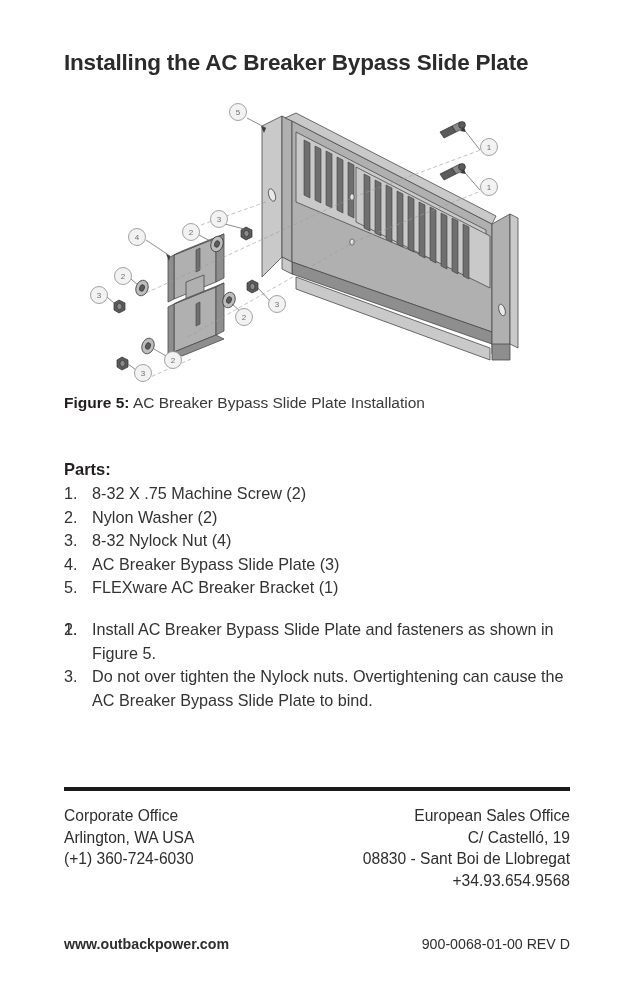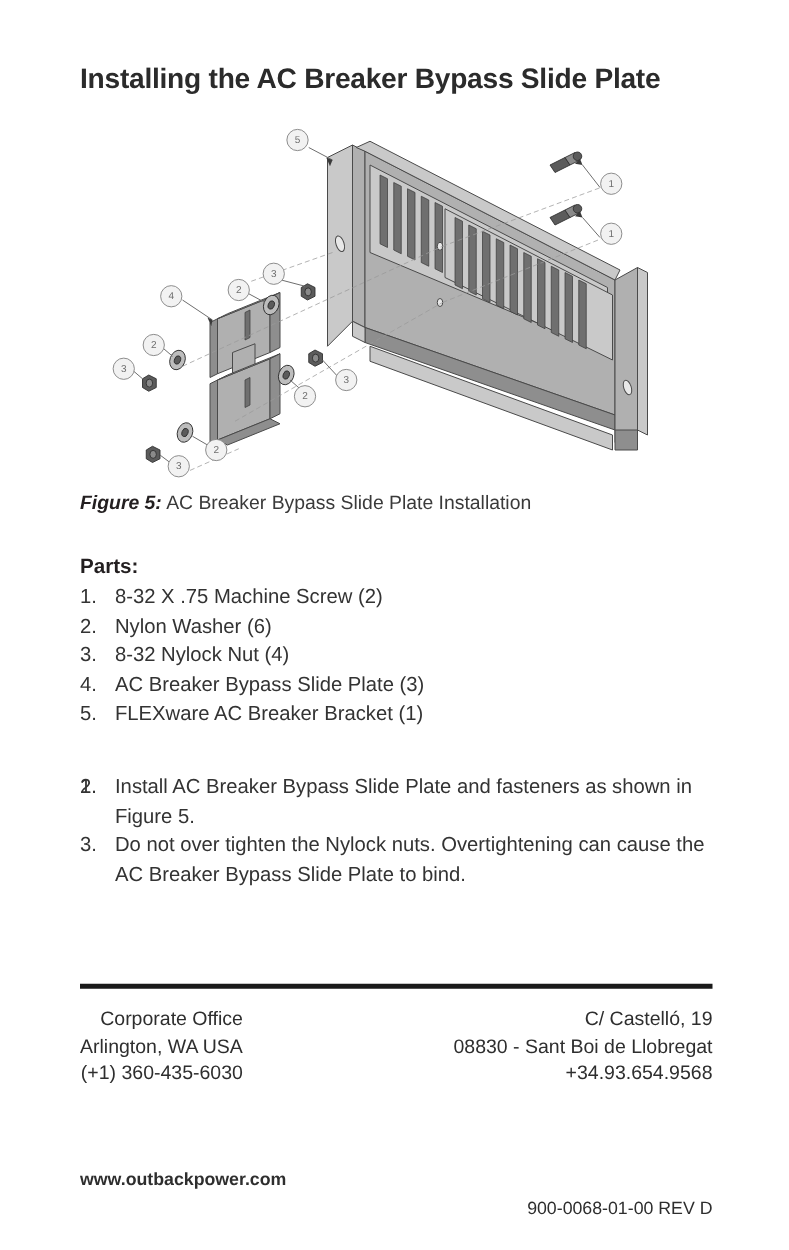--- a/index.html
+++ b/index.html
@@ -43,34 +43,33 @@
   .figure-wrap svg { display: block; }
   .figure-caption {
     position: absolute;
     left: 64px;
     top: 394px;
     font-size: 15.5px;
     color: #3a3a3a;
     white-space: nowrap;
   }
   .figure-caption .fig-label {
-    font-style: italic;
     font-weight: 700;
     color: #231f20;
   }
   .section {
     position: absolute;
     left: 64px;
     width: 520px;
   }
   .section-heading {
     font-size: 16.5px;
     font-weight: 700;
     color: #231f20;
-    margin: 0 0 3px 0;
+    margin: 16px 0 3px 0;
   }
   ol.numlist {
     list-style: none;
     margin: 0;
     padding: 0;
   }
   ol.numlist > li {
     position: relative;
     padding-left: 28px;
     font-size: 16.2px;
@@ -104,33 +103,33 @@
   }
   .footer-col {
     position: absolute;
     top: 0;
     font-size: 15.6px;
     line-height: 21.5px;
     color: #2e2e2e;
   }
   .footer-col.left { left: 0; text-align: left; }
   .footer-col.right { right: 0; text-align: right; }
-  .footer-col div { white-space: nowrap; text-align: right; }
+  .footer-col div { white-space: nowrap; }
   .footer-bottom {
     position: absolute;
     top: 131px;
     width: 100%;
     font-size: 14.2px;
     color: #2e2e2e;
   }
   .footer-bottom .fb-left {
     position: absolute; left: 0; white-space: nowrap; font-weight: bold;
   }
   .footer-bottom .fb-right {
-    position: absolute; right: 0; white-space: nowrap; margin-top: 23px;
+    position: absolute; right: 0; white-space: nowrap;
   }
   
   .bal-circle { fill: #f2f2f2; stroke: #8d8d8d; stroke-width: 0.8; }
   .bal-text {
     font-family: "Liberation Sans", sans-serif;
     font-size: 8px;
     fill: #6e6e6e;
     text-anchor: middle;
     dominant-baseline: central;
   }
@@ -358,44 +357,45 @@
 
   <div class="figure-caption">
     <span class="fig-label">Figure 5:</span>
     <span>AC Breaker Bypass Slide Plate Installation</span>
   </div>
 
   <div class="section" id="parts-section">
     <div class="section-heading">Parts:</div>
     <ol class="numlist" id="parts-list">
         <li><span class="num">1.</span><span>8-32 X .75 Machine Screw (2)</span></li>
-        <li><span class="num">2.</span><span>Nylon Washer (6)</span></li>
+        <li><span class="num">2.</span><span>Nylon Washer (2)</span></li>
         <li><span class="num">3.</span><span>8-32 Nylock Nut (4)</span></li>
         <li><span class="num">4.</span><span>AC Breaker Bypass Slide Plate (3)</span></li>
         <li><span class="num">5.</span><span>FLEXware AC Breaker Bracket (1)</span></li>
       </ol>
   </div>
 
   <div class="section" id="assemble-section">
     <ol class="numlist" id="assemble-list">
         <li><span class="num">1.</span></li>
         <li><span class="num">2.</span><span>Install AC Breaker Bypass Slide Plate and fasteners as shown in Figure 5.</span></li>
         <li><span class="num">3.</span><span>Do not over tighten the Nylock nuts. Overtightening can cause the AC Breaker Bypass Slide Plate to bind.</span></li>
       </ol>
   </div>
 
   <div class="footer-rule"></div>
 
   <div class="footer">
     <div class="footer-col left">
       <div>Corporate Office</div>
       <div>Arlington, WA USA</div>
-      <div>(+1) 360-435-6030</div>
+      <div>(+1) 360-724-6030</div>
     </div>
     <div class="footer-col right">
+      <div>European Sales Office</div>
       <div>C/ Castelló, 19</div>
       <div>08830 - Sant Boi de Llobregat</div>
       <div>+34.93.654.9568</div>
     </div>
     <div class="footer-bottom">
       <span class="fb-left">www.outbackpower.com</span>
       <span class="fb-right">900-0068-01-00 REV D</span>
     </div>
   </div>
 

